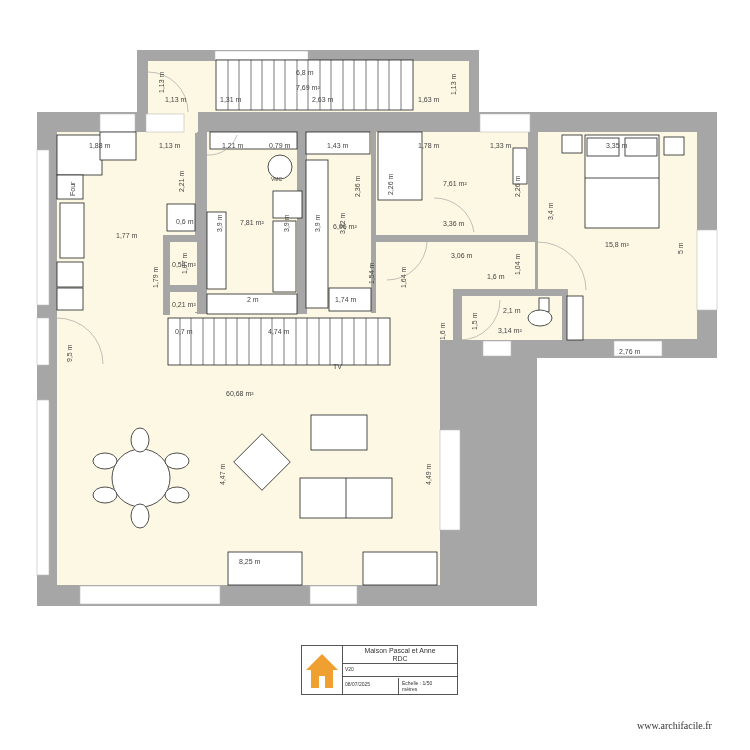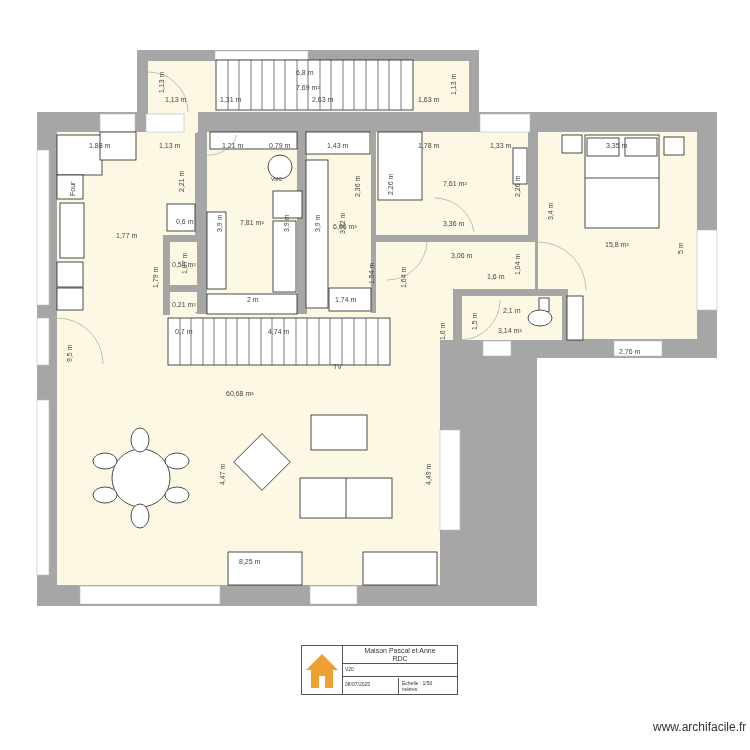--- a/index.html
+++ b/index.html
@@ -6,21 +6,21 @@
   body{width:750px;height:750px;position:relative;overflow:hidden;font-family:"Liberation Sans",sans-serif;}
   #plan{position:absolute;left:0;top:0;width:750px;height:750px;}
   .lbl{font-family:"Liberation Sans",sans-serif;font-size:7px;fill:#444;}
   .area{font-family:"Liberation Sans",sans-serif;font-size:7px;fill:#444;}
   .titleblock{position:absolute;left:301px;top:645px;width:155px;height:48px;border:1px solid #555;background:#fff;font-family:"Liberation Sans",sans-serif;color:#333;}
   .tb-logo{position:absolute;left:0;top:0;width:40px;height:48px;border-right:1px solid #555;}
   .tb-title{position:absolute;left:41px;top:0;right:0;height:16px;border-bottom:1px solid #555;font-size:7px;text-align:center;line-height:7.5px;padding-top:1px;}
   .tb-version{position:absolute;left:41px;top:17px;right:0;height:14px;border-bottom:1px solid #555;font-size:5px;padding:3px 2px;box-sizing:border-box;}
   .tb-date{position:absolute;left:41px;top:32px;width:56px;height:16px;border-right:1px solid #555;font-size:5px;padding:3px 2px;box-sizing:border-box;}
   .tb-scale{position:absolute;left:98px;top:32px;right:0;height:16px;font-size:5px;padding:2px 2px;box-sizing:border-box;line-height:6px;}
-  .watermark{position:absolute;left:637px;top:720px;font-size:12px;color:#333;font-family:Liberation Sans, sans-serif;margin-left:16px;}
+  .watermark{position:absolute;left:637px;top:720px;font-size:10px;color:#333;font-family:Liberation Serif, serif;}
 </style>
 </head>
 <body>
 
 <svg id="plan" viewBox="0 0 750 750" xmlns="http://www.w3.org/2000/svg">
 
   <g fill="#a6a6a6">
 
     <rect x="137" y="50" width="342" height="62"></rect>
 

